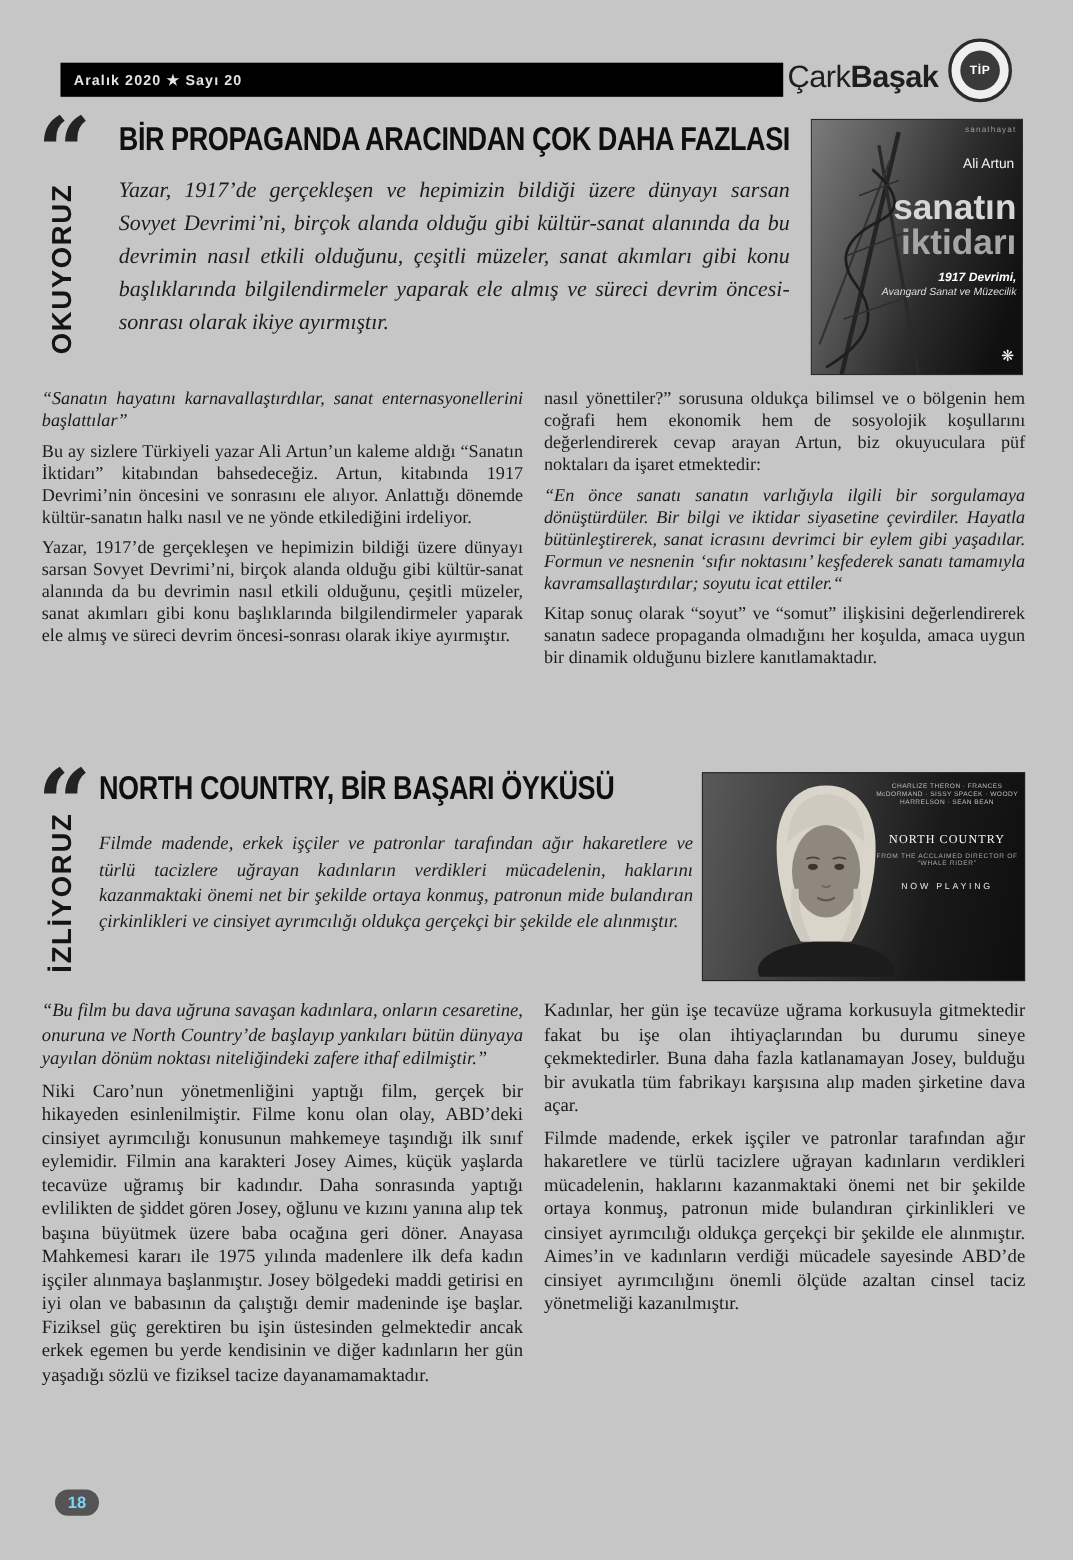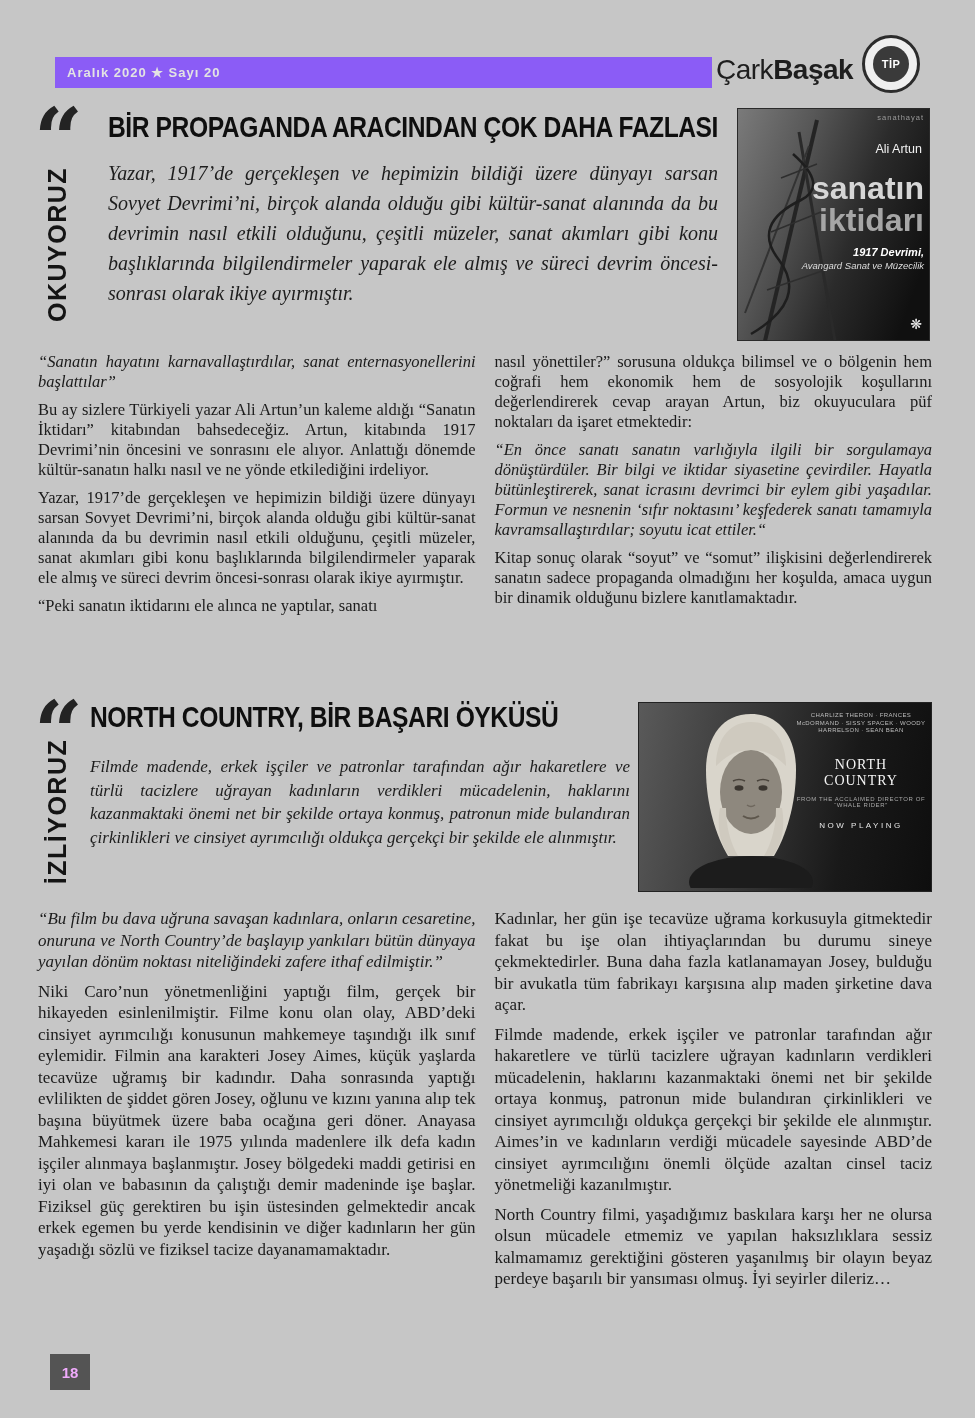--- a/index.html
+++ b/index.html
@@ -9,21 +9,21 @@
     background:#c6c6c6;
     font-family:"Liberation Serif", serif;
     color:#1b1b1b;
     overflow:hidden;
   }
   .page { position:absolute; inset:0; }
 
   
   .topbar {
     position:absolute; left:55px; top:57px; width:657px; height:31px;
-    background:#8b5cf6; display:flex; align-items:center; padding-left:12px;
+    background:#000000; display:flex; align-items:center; padding-left:12px;
   }
   .issue-text {
     color:#e3e3e3; font-family:"Liberation Sans", sans-serif;
     font-weight:bold; font-size:13px; letter-spacing:1px;
   }
   .brand {
     position:absolute; left:716px; top:54px; height:36px;
     display:flex; align-items:flex-start;
     font-family:"Liberation Sans", sans-serif; font-size:28px; color:#1e1e1e;
   }
@@ -103,29 +103,29 @@
     position:absolute; left:638px; top:9px; width:294px; height:190px;
     background:linear-gradient(100deg,#5a5a5a 0%,#363636 40%,#191919 70%,#0e0e0e 100%);
     overflow:hidden; box-shadow:0 0 0 1px #222 inset;
   }
   .poster-face { position:absolute; left:48px; top:6px; width:130px; height:180px; }
   .poster-text {
     position:absolute; left:158px; top:10px; width:130px; text-align:center;
     font-family:"Liberation Serif", serif;
   }
   .p-cast   { font-family:"Liberation Sans",sans-serif; font-size:6px; line-height:7.5px; color:#bdbdbd; letter-spacing:.4px; }
-  .p-title  { margin-top:22px; font-size:14px; letter-spacing:1px; color:#f5f5f5; }
+  .p-title  { margin-top:22px; font-size:11px; letter-spacing:1px; color:#f5f5f5; }
   .p-tagline{ margin-top:7px; font-family:"Liberation Sans",sans-serif; font-size:6px; color:#a8a8a8; letter-spacing:.6px; }
   .p-status { margin-top:13px; font-family:"Liberation Sans",sans-serif; font-size:8px; color:#e6e6e6; letter-spacing:2.5px; }
 
   
   .pagenum {
-    position:absolute; left:50px; top:1354px; width:40px; height:36px;
-    background:#545454; color:#f0abfc; font-family:"Liberation Sans",sans-serif;
-    font-weight:bold; font-size:15px; display:flex; align-items:center; justify-content:center;
+    position:absolute; left:50px; top:1354px; width:40px; height:24px;
+    background:#545454; color:#7dd3fc; font-family:"Liberation Sans",sans-serif;
+    font-weight:bold; font-size:15px; display:flex; align-items:center; justify-content:center;border-radius:13px;
   }
 </style>
 </head>
 <body>
 
 <div class="page">
 
   <div class="topbar">
     <span class="issue-text">Aralık 2020 ★ Sayı 20</span>
   </div>
@@ -160,21 +160,20 @@
       <div class="bc-sub1">1917 Devrimi,</div>
       <div class="bc-sub2">Avangard Sanat ve Müzecilik</div>
       <div class="bc-mark">❋</div>
     </div>
 
     <div class="cols">
       <div class="col">
         <p class="q">“Sanatın hayatını karnavallaştırdılar, sanat enternasyonellerini başlattılar”</p>
         <p>Bu ay sizlere Türkiyeli yazar Ali Artun’un kaleme aldığı “Sanatın İktidarı” kitabından bahsedeceğiz. Artun, kitabında 1917 Devrimi’nin öncesini ve sonrasını ele alıyor. Anlattığı dönemde kültür-sanatın halkı nasıl ve ne yönde etkilediğini irdeliyor.</p>
         <p>Yazar, 1917’de gerçekleşen ve hepimizin bildiği üzere dünyayı sarsan Sovyet Devrimi’ni, birçok alanda olduğu gibi kültür-sanat alanında da bu devrimin nasıl etkili olduğunu, çeşitli müzeler, sanat akımları gibi konu başlıklarında bilgilendirmeler yaparak ele almış ve süreci devrim öncesi-sonrası olarak ikiye ayırmıştır.</p>
-        <p>“Peki sanatın iktidarını ele alınca ne yaptılar, sanatı</p>
       </div>
       <div class="col">
         <p>nasıl yönettiler?” sorusuna oldukça bilimsel ve o bölgenin hem coğrafi hem ekonomik hem de sosyolojik koşullarını değerlendirerek cevap arayan Artun, biz okuyuculara püf noktaları da işaret etmektedir:</p>
         <p class="q">“En önce sanatı sanatın varlığıyla ilgili bir sorgulamaya dönüştürdüler. Bir bilgi ve iktidar siyasetine çevirdiler. Hayatla bütünleştirerek, sanat icrasını devrimci bir eylem gibi yaşadılar. Formun ve nesnenin ‘sıfır noktasını’ keşfederek sanatı tamamıyla kavramsallaştırdılar; soyutu icat ettiler.“</p>
         <p>Kitap sonuç olarak “soyut” ve “somut” ilişkisini değerlendirerek sanatın sadece propaganda olmadığını her koşulda, amaca uygun bir dinamik olduğunu bizlere kanıtlamaktadır.</p>
       </div>
     </div>
   </section>
 
   <section class="article" id="sec-watching">
@@ -207,20 +206,19 @@
     </div>
 
     <div class="cols">
       <div class="col">
         <p class="q">“Bu film bu dava uğruna savaşan kadınlara, onların cesaretine, onuruna ve North Country’de başlayıp yankıları bütün dünyaya yayılan dönüm noktası niteliğindeki zafere ithaf edilmiştir.”</p>
         <p>Niki Caro’nun yönetmenliğini yaptığı film, gerçek bir hikayeden esinlenilmiştir. Filme konu olan olay, ABD’deki cinsiyet ayrımcılığı konusunun mahkemeye taşındığı ilk sınıf eylemidir. Filmin ana karakteri Josey Aimes, küçük yaşlarda tecavüze uğramış bir kadındır. Daha sonrasında yaptığı evlilikten de şiddet gören Josey, oğlunu ve kızını yanına alıp tek başına büyütmek üzere baba ocağına geri döner. Anayasa Mahkemesi kararı ile 1975 yılında madenlere ilk defa kadın işçiler alınmaya başlanmıştır. Josey bölgedeki maddi getirisi en iyi olan ve babasının da çalıştığı demir madeninde işe başlar. Fiziksel güç gerektiren bu işin üstesinden gelmektedir ancak erkek egemen bu yerde kendisinin ve diğer kadınların her gün yaşadığı sözlü ve fiziksel tacize dayanamamaktadır.</p>
       </div>
       <div class="col">
         <p>Kadınlar, her gün işe tecavüze uğrama korkusuyla gitmektedir fakat bu işe olan ihtiyaçlarından bu durumu sineye çekmektedirler. Buna daha fazla katlanamayan Josey, bulduğu bir avukatla tüm fabrikayı karşısına alıp maden şirketine dava açar.</p>
         <p>Filmde madende, erkek işçiler ve patronlar tarafından ağır hakaretlere ve türlü tacizlere uğrayan kadınların verdikleri mücadelenin, haklarını kazanmaktaki önemi net bir şekilde ortaya konmuş, patronun mide bulandıran çirkinlikleri ve cinsiyet ayrımcılığı oldukça gerçekçi bir şekilde ele alınmıştır. Aimes’in ve kadınların verdiği mücadele sayesinde ABD’de cinsiyet ayrımcılığını önemli ölçüde azaltan cinsel taciz yönetmeliği kazanılmıştır.</p>
-        <p>North Country filmi, yaşadığımız baskılara karşı her ne olursa olsun mücadele etmemiz ve yapılan haksızlıklara sessiz kalmamamız gerektiğini gösteren yaşanılmış bir olayın beyaz perdeye başarılı bir yansıması olmuş. İyi seyirler dileriz…</p>
       </div>
     </div>
   </section>
 
   <div class="pagenum">18</div>
 
 </div>
 
 </body></html>

